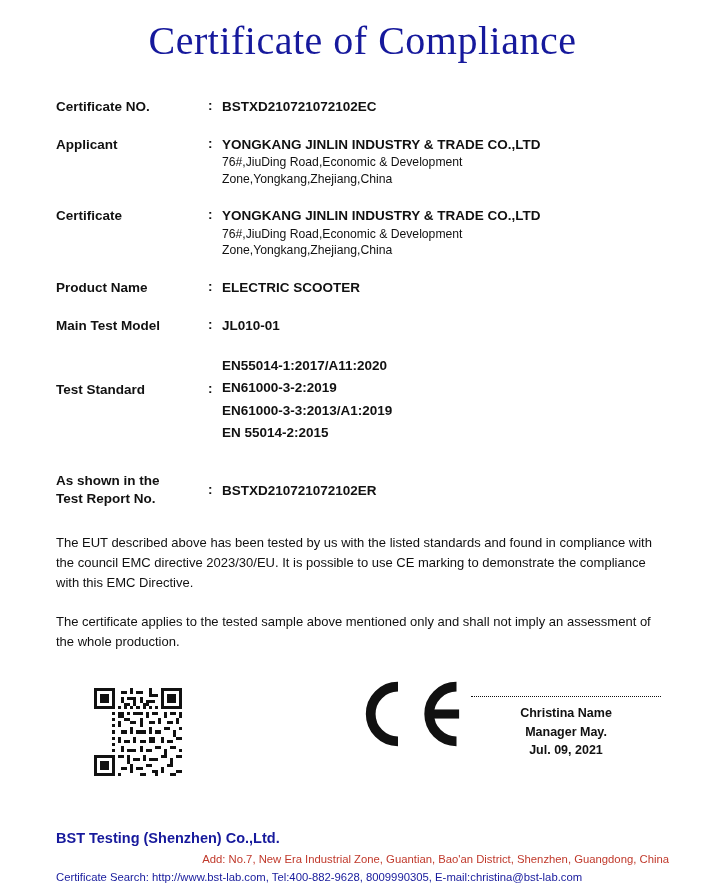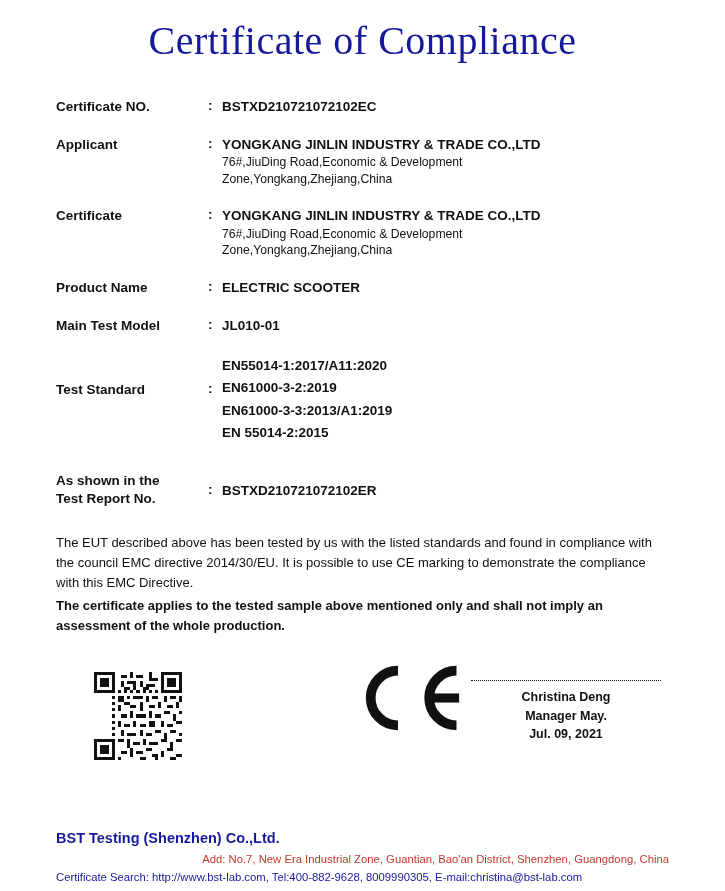--- a/index.html
+++ b/index.html
@@ -83,21 +83,21 @@
     margin: 26px 0 0 0;
     height: 0;
   }
   .body-text {
     margin-top: 26px;
     font-size: 13px;
     line-height: 1.55;
     color: #111;
   }
   .body-text p { margin: 0; }
-  .body-text p + p { margin-top: 2px; font-weight: bold; }
+  .body-text p + p { margin-top: 18px; }
 
   
   .band {
     margin-top: 36px;
     position: relative;
     height: 120px;
   }
   .qr {
     position: absolute;
     left: 38px;
@@ -220,21 +220,21 @@
       </td>
       <td class="f-colon" style="padding-top:18px">:</td>
       <td class="f-value" style="padding-top:18px">BSTXD210721072102ER</td>
     </tr>
   </tbody>
     </table>
 
   <div class="divider"></div>
 
   <div class="body-text">
-    <p>The EUT described above has been tested by us with the listed standards and found in compliance with the council EMC directive 2014/30/EU. It is possible to use CE marking to demonstrate the compliance with this EMC Directive.</p>
+    <p>The EUT described above has been tested by us with the listed standards and found in compliance with the council EMC directive 2023/30/EU. It is possible to use CE marking to demonstrate the compliance with this EMC Directive.</p>
     <p>The certificate applies to the tested sample above mentioned only and shall not imply an assessment of the whole production.</p>
   </div>
 
   <div class="band">
 
     <svg class="qr" viewBox="0 0 29 29" shape-rendering="crispEdges">
       <rect width="29" height="29" fill="#ffffff"></rect>
       <g fill="#111111">
 
         <rect x="0" y="0" width="7" height="1"></rect>
@@ -348,21 +348,21 @@
     <svg class="ce-mark" viewBox="0 0 200 116">
       <g fill="none" stroke="#111111" stroke-width="15">
         <path d="M80 16 A42 42 0 1 0 80 100"></path>
         <path d="M170 16 A42 42 0 1 0 170 100"></path>
       </g>
       <rect x="128" y="51" width="46" height="14" fill="#111111"></rect>
     </svg>
 
     <div class="sign-block">
       <div class="sign-line"></div>
-      <div class="sign-name">Christina Deng</div>
+      <div class="sign-name">Christina Name</div>
       <div class="sign-role">Manager May.</div>
       <div class="sign-date">Jul. 09, 2021</div>
     </div>
   </div>
 
   <div class="footer">
     <div class="company">BST Testing (Shenzhen) Co.,Ltd.</div>
     <div class="addr">Add: No.7, New Era Industrial Zone, Guantian, Bao'an District, Shenzhen, Guangdong, China</div>
     <div class="contact">Certificate Search: http://www.bst-lab.com, Tel:400-882-9628, 8009990305, E-mail:christina@bst-lab.com</div>
   </div>

